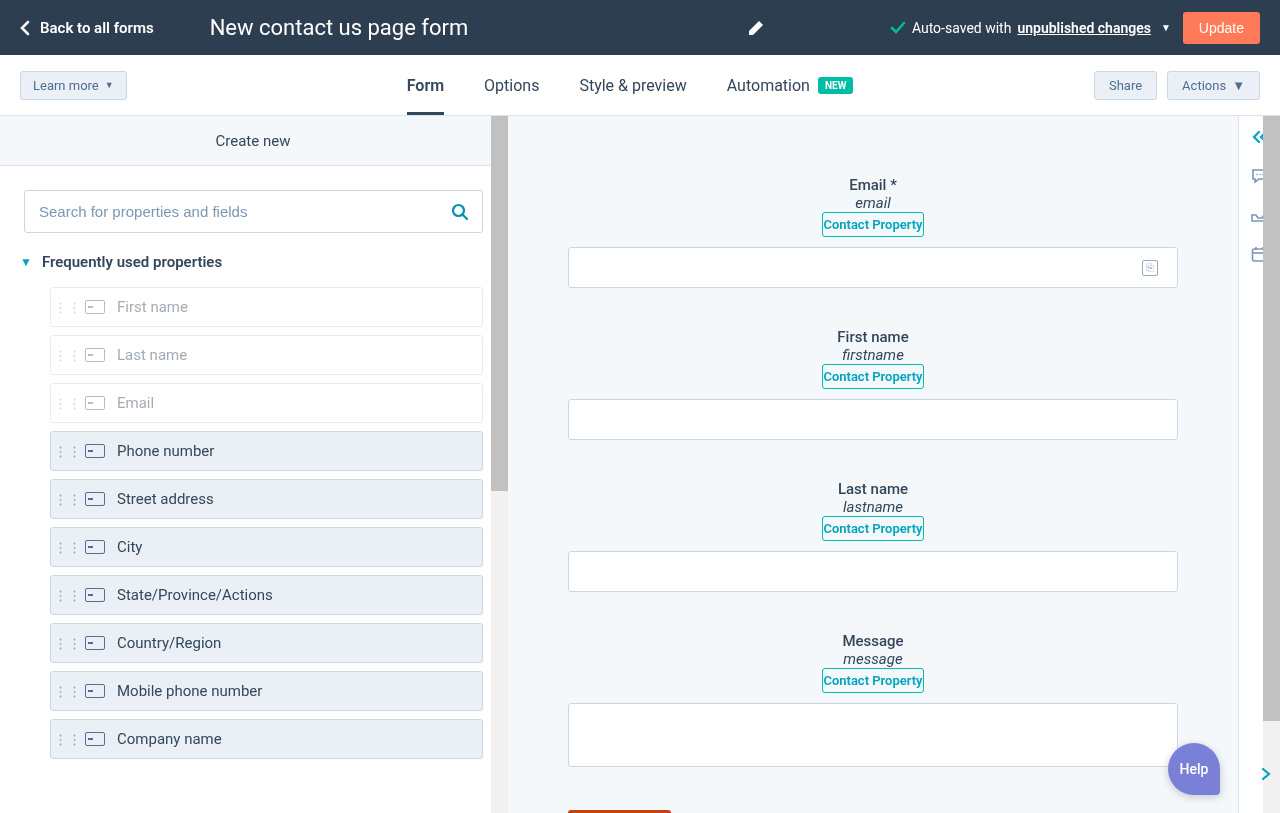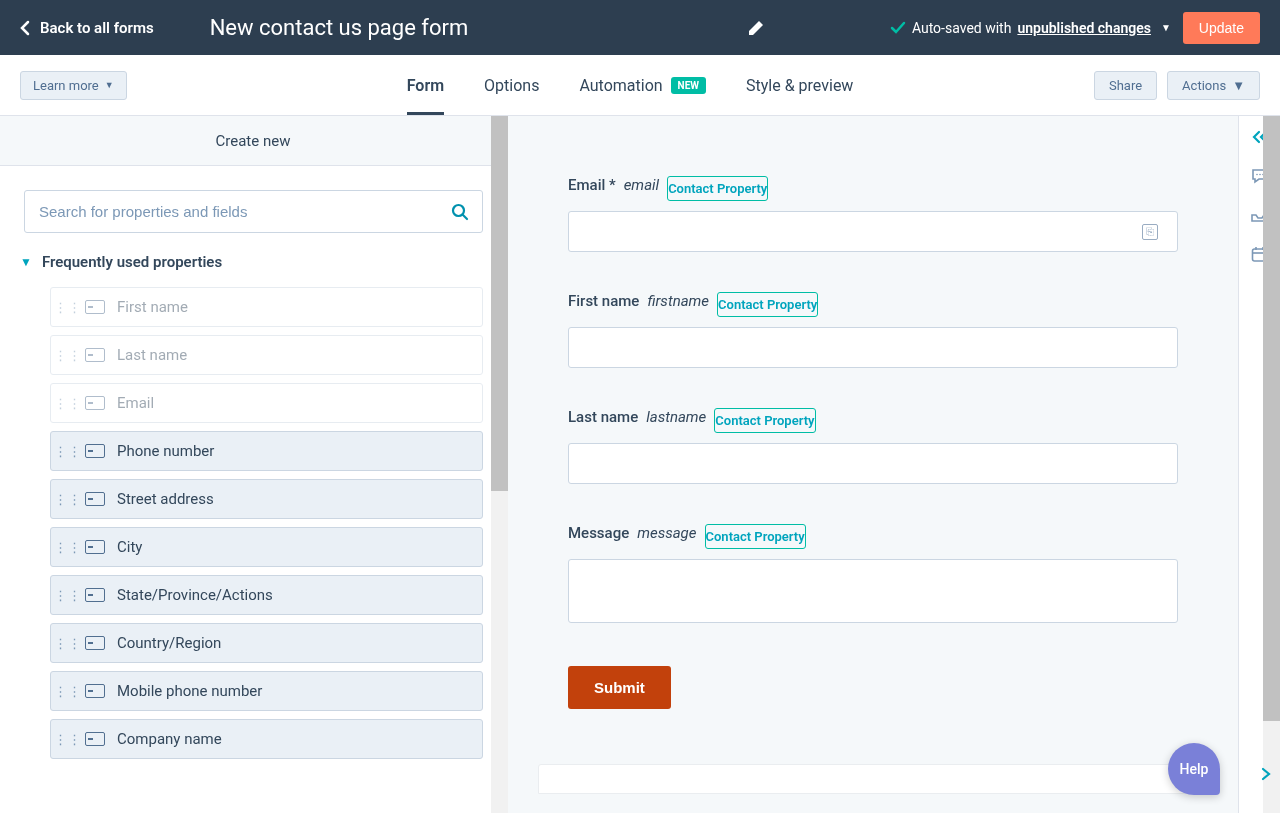--- a/index.html
+++ b/index.html
@@ -41,21 +41,21 @@
     .prop-item { display: flex; align-items: center; border: 1px solid #cbd6e2; border-radius: 3px; height: 40px; background: #eaf0f6; cursor: grab; }
     .prop-item.used { opacity: 0.45; background: #fff; }
     .drag-handle { width: 20px; display: flex; flex-direction: column; align-items: center; gap: 2px; margin-left: 7px; margin-right: 7px; color:#7c98b6;}
     .drag-handle .dots{ font-size: 13px; letter-spacing: 1px; line-height: 5px;}
     .prop-icon { width: 20px; height: 14px; border: 1.5px solid #516f90; border-radius: 2px; margin-right: 12px; position: relative; display:flex; align-items:center; justify-content:flex-start;}
     .prop-icon::after{ content:""; width:5px; height:2px; background:#516f90; margin-left:2px;}
     .prop-label { font-size: 15px; color: #33475b; }
     .canvas { flex: 1; background: #f5f8fa; padding: 60px 60px 30px 60px; overflow-y:auto; }
     .canvas-inner { max-width: 612px; }
     .field-block { margin-bottom: 40px; }
-    .field-label-row { display: flex; align-items: flex-start; gap: 8px; margin-bottom: 10px; }
+    .field-label-row { display: flex; align-items: center; margin-bottom: 10px; flex-direction: column; }
     .field-label { font-size: 15px; font-weight: 500; color: #33475b; }
     .field-apiname { font-style: italic; color: #33475b; font-size: 15px; }
     .cp-badge { border: 1.5px solid #00bda5; color: #00a4bd; font-size: 13px; font-weight: 600; padding: 4px 0; border-radius: 3px; }
     .field-input { width: 100%; padding: 11px; border: 1px solid #cbd6e2; border-radius: 3px; background: #fff; font-size:15px;}
     .field-textarea { height: 64px; resize:none;}
     .submit-btn { background: #c2410c; color: #fff; border: none; padding: 13px 26px; border-radius: 3px; font-weight: 600; font-size: 15px; cursor: pointer;}
     .right-sidebar { width: 42px; border-left: 1px solid #dfe3eb; display: flex; flex-direction: column; align-items: center; padding-top: 14px; gap: 24px; color:#7c98b6;}
     .collapse-chevrons { color: #00a4bd; cursor:pointer;}
     .sidebar-icon{ cursor:pointer; }
     .help-bubble { position: fixed; right: 60px; bottom: 18px; width: 52px; height: 52px; background: #7a80d8; border-radius: 26px 26px 4px 26px; display:flex; align-items:center; justify-content:center; color:#fff; font-weight:500; font-size:14px; cursor:pointer; box-shadow: 0 2px 8px rgba(0,0,0,0.2);}
@@ -104,25 +104,25 @@
 </div>
 
 <div class="secondbar">
   <div class="learn-more">
     <span>Learn more</span>
     <span class="caret">▼</span>
   </div>
   <div class="nav-tabs">
     <div class="nav-tab active">Form</div>
     <div class="nav-tab">Options</div>
+    <div class="nav-tab">Style &amp; preview</div>
     <div class="nav-tab">
       <span>Automation</span>
       <span class="new-badge">NEW</span>
     </div>
-    <div class="nav-tab">Style &amp; preview</div>
   </div>
   <div class="right-actions">
     <div class="share-btn">Share</div>
     <div class="actions-btn">
       <span>Actions</span>
       <span class="caret">▼</span>
     </div>
   </div>
 </div>
 

